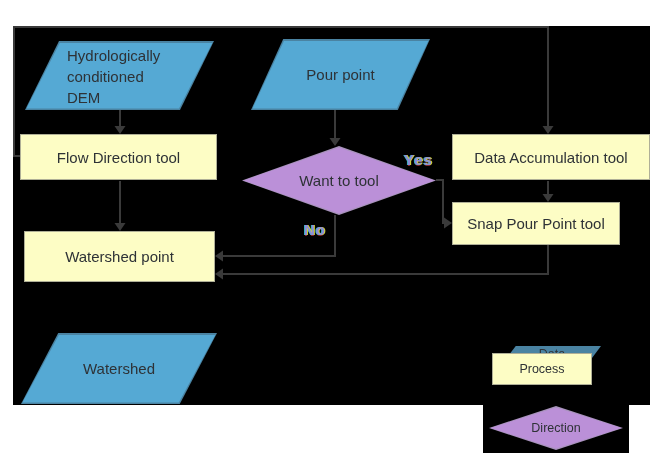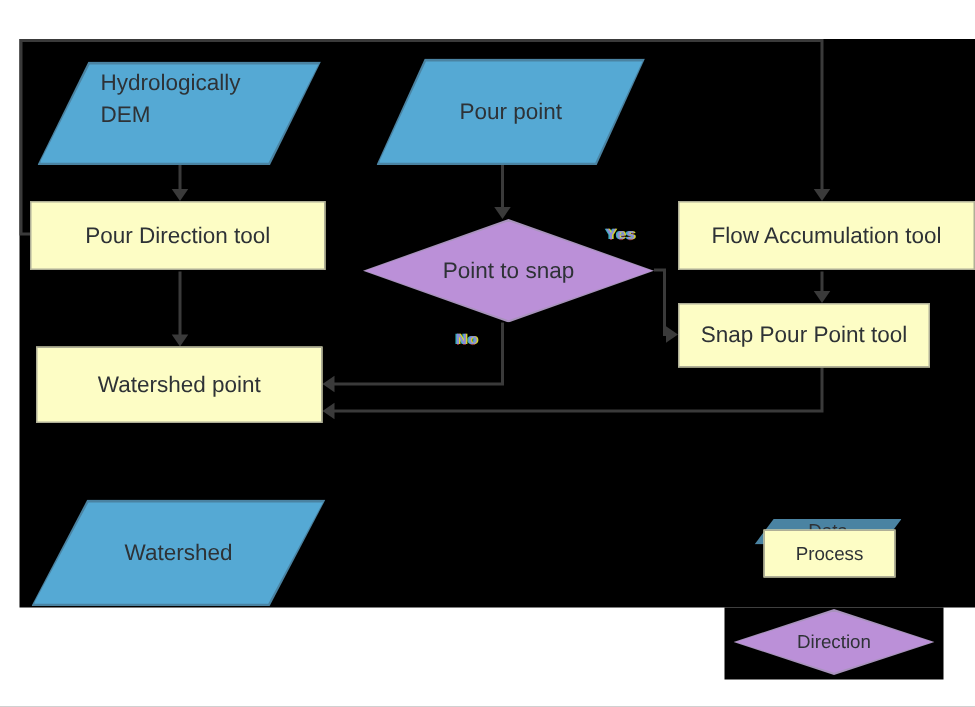--- a/index.html
+++ b/index.html
@@ -28,21 +28,21 @@
   .b-dec{background:var(--c-decision-border);}
   .f-dec{background:var(--c-decision-fill);}
   .rectbox{background:var(--c-process-fill);border:1px solid var(--c-process-border);
            box-sizing:border-box;}
   .txt{position:absolute;inset:0;display:flex;align-items:center;justify-content:center;
        color:var(--c-node-text);font-size:15px;line-height:21px;text-align:right;z-index:3;}
   .txt.left{justify-content:flex-start;text-align:left;padding-left:42px;
             flex-direction:column;align-items:flex-start;padding-top:4px;box-sizing:border-box;}
   .txt.two{flex-direction:column;}
   .lgd{font-size:12.5px;}
-  .speckle{position:absolute;z-index:3;font-size:10px;font-weight:bold;letter-spacing:1px;
+  .speckle{position:absolute;z-index:3;font-size:15px;font-weight:bold;letter-spacing:1px;
            color:#8C8CD8;
            text-shadow:1px 0 0 rgba(225,225,45,.95),-1px 0 0 rgba(70,205,225,.85),0 1px 0 rgba(220,70,70,.6);}
 </style>
 </head>
 <body>
 
 <div class="stage">
 
   <div class="canvas"></div>
   <div class="patch"></div>
@@ -79,66 +79,67 @@
     <g>
       <polyline points="548,245 548,274 222,274" fill="none"></polyline>
       <polygon points="223,268.5 223,279.5 215,274" stroke="none"></polygon>
     </g>
   </svg>
 
   <div class="shape b-data p18" style="left:25px;top:41px;width:189px;height:69px">
     <div class="fill f-data p18"></div>
     <div class="txt left">
       <span>Hydrologically</span>
+      <span>conditioned</span>
       <span>DEM</span>
     </div>
   </div>
 
   <div class="shape b-data p18" style="left:251px;top:39px;width:179px;height:71px">
     <div class="fill f-data p18"></div>
     <div class="txt">Pour point</div>
   </div>
 
   <div class="shape rectbox" style="left:20px;top:134px;width:197px;height:46px">
-    <div class="txt">Pour Direction tool</div>
+    <div class="txt">Flow Direction tool</div>
   </div>
 
   <div class="shape rectbox" style="left:452px;top:134px;width:198px;height:46px">
-    <div class="txt">Flow Accumulation tool</div>
+    <div class="txt">Data Accumulation tool</div>
   </div>
 
   <div class="shape rectbox" style="left:452px;top:202px;width:168px;height:43px">
     <div class="txt">Snap Pour Point tool</div>
   </div>
 
   <div class="shape b-dec dia" style="left:242px;top:146px;width:194px;height:69px">
     <div class="fill f-dec dia"></div>
     <div class="txt two">
-      <span>Point to snap</span>
+      <span>Want to tool</span>
     </div>
   </div>
 
   <div class="shape rectbox" style="left:24px;top:231px;width:191px;height:51px">
     <div class="txt">Watershed point</div>
   </div>
 
   <div class="shape b-data p19" style="left:21px;top:333px;width:196px;height:71px">
     <div class="fill f-data p19"></div>
     <div class="txt">Watershed</div>
   </div>
 
   <span class="speckle" style="left:404px;top:151px">Yes</span>
   <span class="speckle" style="left:304px;top:221px">No</span>
 
   <div class="shape b-data p13" style="left:503px;top:315px;width:98px;height:17px">
     <div class="fill f-data p13"></div>
     <div class="txt lgd">Data</div>
   </div>
 
-  <div class="shape rectbox" style="left:509px;top:353px;width:88px;height:32px">
+  <div class="shape rectbox" style="left:492px;top:353px;width:100px;height:32px">
     <div class="txt lgd">Process</div>
   </div>
 
   <div class="shape b-dec dia" style="left:489px;top:406px;width:134px;height:44px">
     <div class="fill f-dec dia"></div>
     <div class="txt lgd">Direction</div>
   </div>
 
 </div>
 

